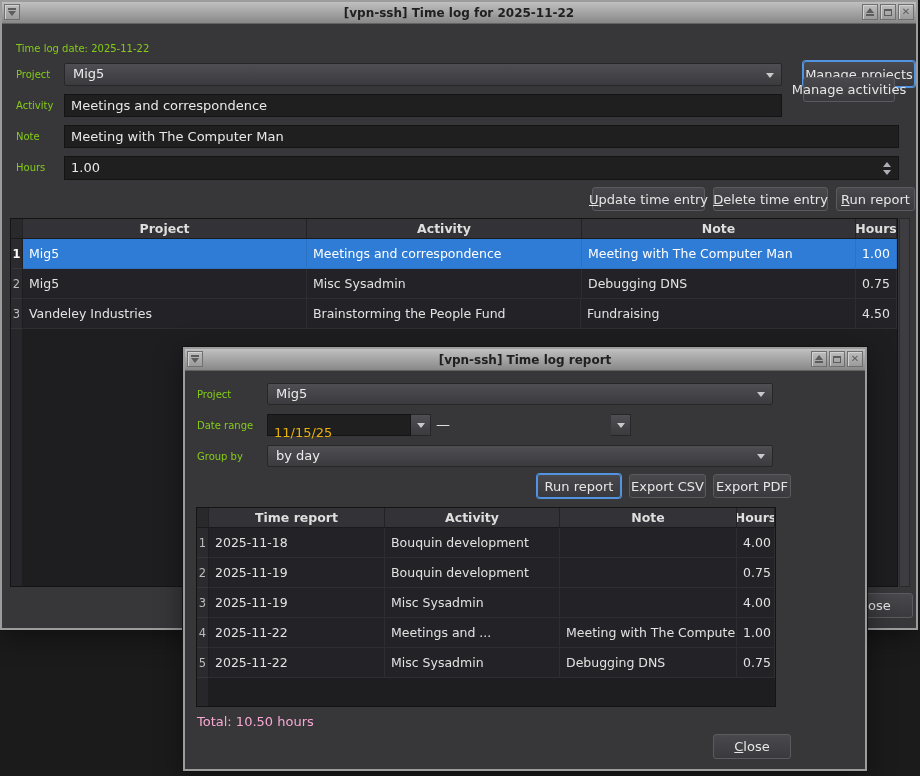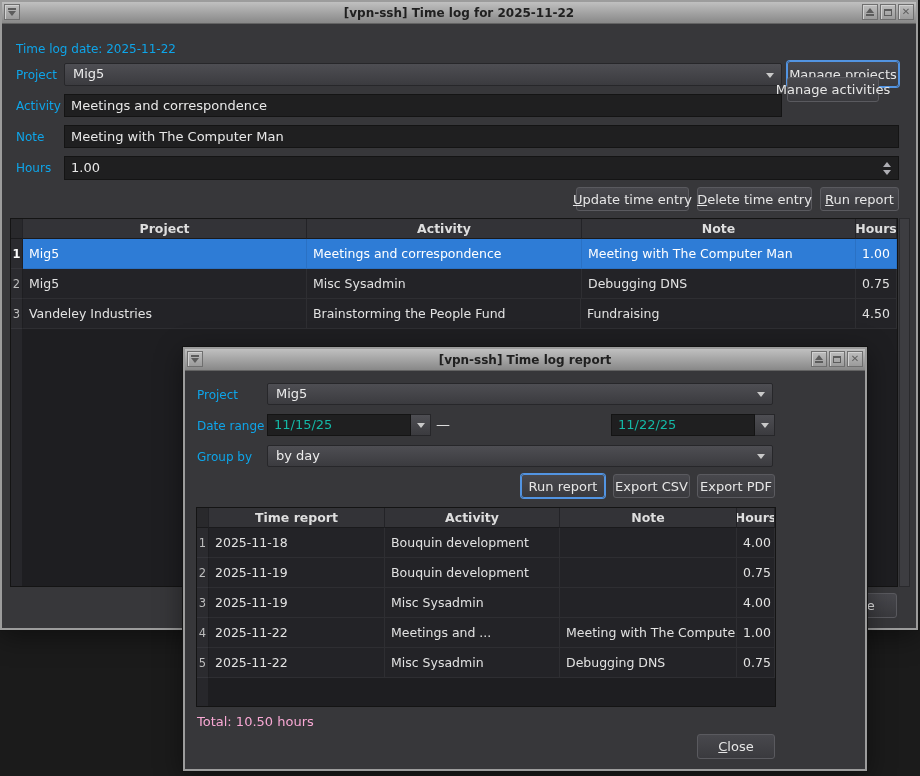--- a/index.html
+++ b/index.html
@@ -27,47 +27,47 @@
     background:linear-gradient(#bdbdbd,#9b9b9b);
     border:1px solid #6f6f6f;box-shadow:inset 1px 1px 0 #d2d2d2;
     display:flex;flex-direction:column;align-items:center;justify-content:center;
   }
   .g-bar{width:8px;height:2px;background:#5c5c5c}
   .g-tri-dn{width:0;height:0;border-left:4px solid transparent;border-right:4px solid transparent;border-top:5px solid #5c5c5c;margin-top:1px}
   .g-tri-up{width:0;height:0;border-left:4px solid transparent;border-right:4px solid transparent;border-bottom:5px solid #5c5c5c;margin-bottom:1px}
   .g-box{width:8px;height:7px;box-sizing:border-box;border:1px solid #5c5c5c;border-top:2px solid #5c5c5c}
   .g-x{font-size:10px;line-height:10px;font-weight:bold;color:#5e5e5e}
   
-  .label{position:absolute;font-size:12px;color:#0ea5e9;line-height:22px;white-space:nowrap}
+  .label{position:absolute;font-size:10px;color:#84cc16;line-height:22px;white-space:nowrap}
   .entry{
     position:absolute;box-sizing:border-box;background:#1f1f20;border:1px solid #141414;
     color:#e8e8e8;font-size:13px;line-height:21px;padding:0 6px;white-space:nowrap;overflow:hidden;
   }
   .combo{
     position:absolute;box-sizing:border-box;border-radius:2px;
     background:linear-gradient(#4e4e53,#3b3b3f);border:1px solid #27272a;
     color:#ececec;font-size:13px;line-height:20px;padding:0 24px 0 8px;
     white-space:nowrap;overflow:hidden;
   }
   .arr-dn{position:absolute;right:7px;top:50%;margin-top:-2px;width:0;height:0;
     border-left:4px solid transparent;border-right:4px solid transparent;border-top:5px solid #c9c9c9}
   .btn{
     position:absolute;box-sizing:border-box;border-radius:3px;
     background:linear-gradient(#48484d,#3a3a3e);border:1px solid #5a5a5f;
     color:#e6e6e6;font-size:13px;display:flex;align-items:center;justify-content:center;
-    white-space:nowrap;cursor:default;
+    white-space:nowrap;cursor:default;margin-left:16px;
   }
   .btn.focused{border-color:#5294e2;box-shadow:0 0 0 1px #5294e2}
   .mn span{display:block}
   .mn span::first-letter{text-decoration:underline}
   .spin-arrows{position:absolute;right:4px;top:0;bottom:0;width:14px;display:flex;flex-direction:column;align-items:center;justify-content:center;gap:3px}
   .sp-up{width:0;height:0;border-left:4px solid transparent;border-right:4px solid transparent;border-bottom:5px solid #aeaeb4}
   .sp-dn{width:0;height:0;border-left:4px solid transparent;border-right:4px solid transparent;border-top:5px solid #aeaeb4}
   .datew{position:absolute;display:flex;box-sizing:border-box}
-  .datew .de{flex:1;background:#1f1f20;border:1px solid #141414;color:#14b8a6;font-size:13px;line-height:20px;padding:0 6px;box-sizing:border-box}
+  .datew .de{flex:1;background:#1f1f20;border:1px solid #141414;color:#eab308;font-size:13px;line-height:20px;padding:8px 6px;box-sizing:border-box}
   .datew .db{position:relative;width:20px;background:linear-gradient(#4e4e53,#3b3b3f);border:1px solid #27272a;border-left:none;box-sizing:border-box}
   .dash{position:absolute;color:#dcdcdc;font-size:14px}
   
   .tbl{position:absolute;box-sizing:border-box;background:#1e1e21;border:1px solid #141414;overflow:hidden;display:flex;flex-direction:column}
   .hrow{display:flex;height:20px;flex:none}
   .trow{display:flex;height:30px;flex:none}
   .frow{display:flex;flex:1}
   .hc{box-sizing:border-box;background:#333337;color:#dedede;font-size:12.5px;font-weight:bold;
       display:flex;align-items:center;justify-content:center;border-right:1px solid #232327;border-bottom:1px solid #1a1a1c;overflow:hidden}
   .hc.corner{background:#29292c}
@@ -219,21 +219,20 @@
 
   <div class="label" style="left:12px;top:66px">Date range</div>
   <div class="datew" style="left:82px;top:65px;width:164px;height:22px">
     <div class="de">11/15/25</div>
     <div class="db">
       <span class="arr-dn" style="right:5px"></span>
     </div>
   </div>
   <div class="dash" style="left:251px;top:67px">—</div>
   <div class="datew" style="left:426px;top:65px;width:164px;height:22px">
-    <div class="de">11/22/25</div>
     <div class="db">
       <span class="arr-dn" style="right:5px"></span>
     </div>
   </div>
 
   <div class="label" style="left:12px;top:97px">Group by</div>
   <div class="combo" style="left:82px;top:96px;width:506px;height:22px">
     <span>by day</span>
     <span class="arr-dn"></span>
   </div>

